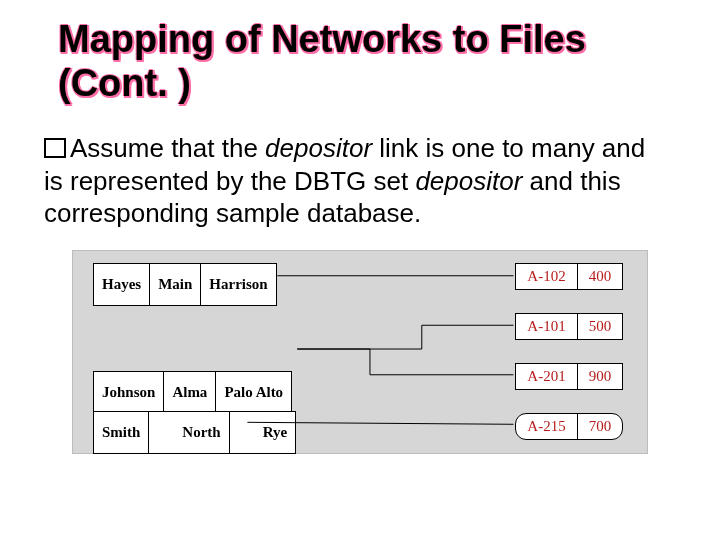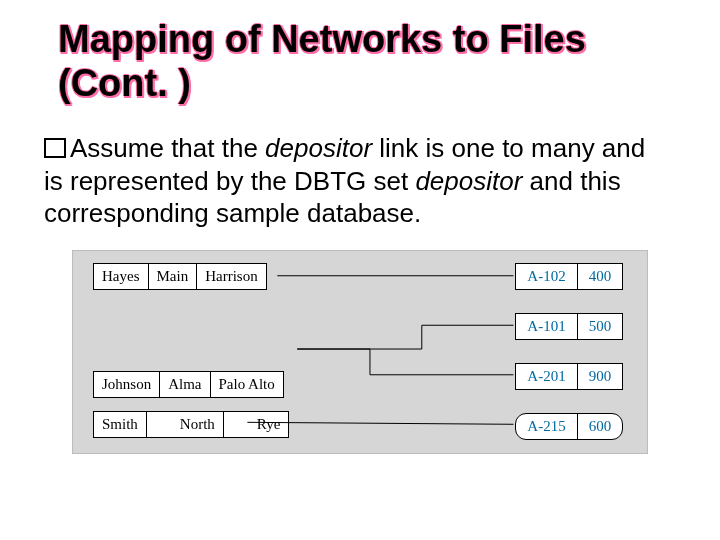--- a/index.html
+++ b/index.html
@@ -61,33 +61,34 @@
   .rec {
     position: absolute;
     display: flex;
     border: 1px solid #000;
     background: #fff;
     font-family: "Times New Roman", Times, serif;
     font-size: 15px;
     color: #000;
   }
   .rec .cell {
-    padding: 4px 8px;
+    padding: 12px 8px;
     border-right: 1px solid #000;
     white-space: nowrap;
+    font-weight: bold;
   }
   .rec .cell:last-child { border-right: none; }
   .acct {
     position: absolute;
     display: flex;
     border: 1px solid #000;
     background: #fff;
     font-family: "Times New Roman", Times, serif;
     font-size: 15px;
-    color: #0369a1;
+    color: #b91c1c;
   }
   .acct .cell {
     padding: 4px 10px;
     border-right: 1px solid #000;
     text-align: center;
   }
   .acct .cell:last-child { border-right: none; }
   .acct .c1 { width: 62px; }
   .acct .c2 { width: 44px; }
   svg.links {
@@ -140,21 +141,21 @@
       <div class="acct" style="left:442px; top:62px;">
         <div class="cell c1">A-101</div>
         <div class="cell c2">500</div>
       </div>
       <div class="acct" style="left:442px; top:112px;">
         <div class="cell c1">A-201</div>
         <div class="cell c2">900</div>
       </div>
       <div class="acct" style="left:442px; top:162px;border-radius:11px;">
         <div class="cell c1">A-215</div>
-        <div class="cell c2">600</div>
+        <div class="cell c2">700</div>
       </div>
 
       <svg class="links" viewBox="0 0 576 204" preserveAspectRatio="none">
 
         <line x1="205" y1="25" x2="442" y2="25" stroke="#000" stroke-width="1"></line>
 
         <line x1="225" y1="99" x2="350" y2="99" stroke="#000" stroke-width="1"></line>
         <line x1="350" y1="99" x2="350" y2="75" stroke="#000" stroke-width="1"></line>
         <line x1="350" y1="75" x2="442" y2="75" stroke="#000" stroke-width="1"></line>
 

